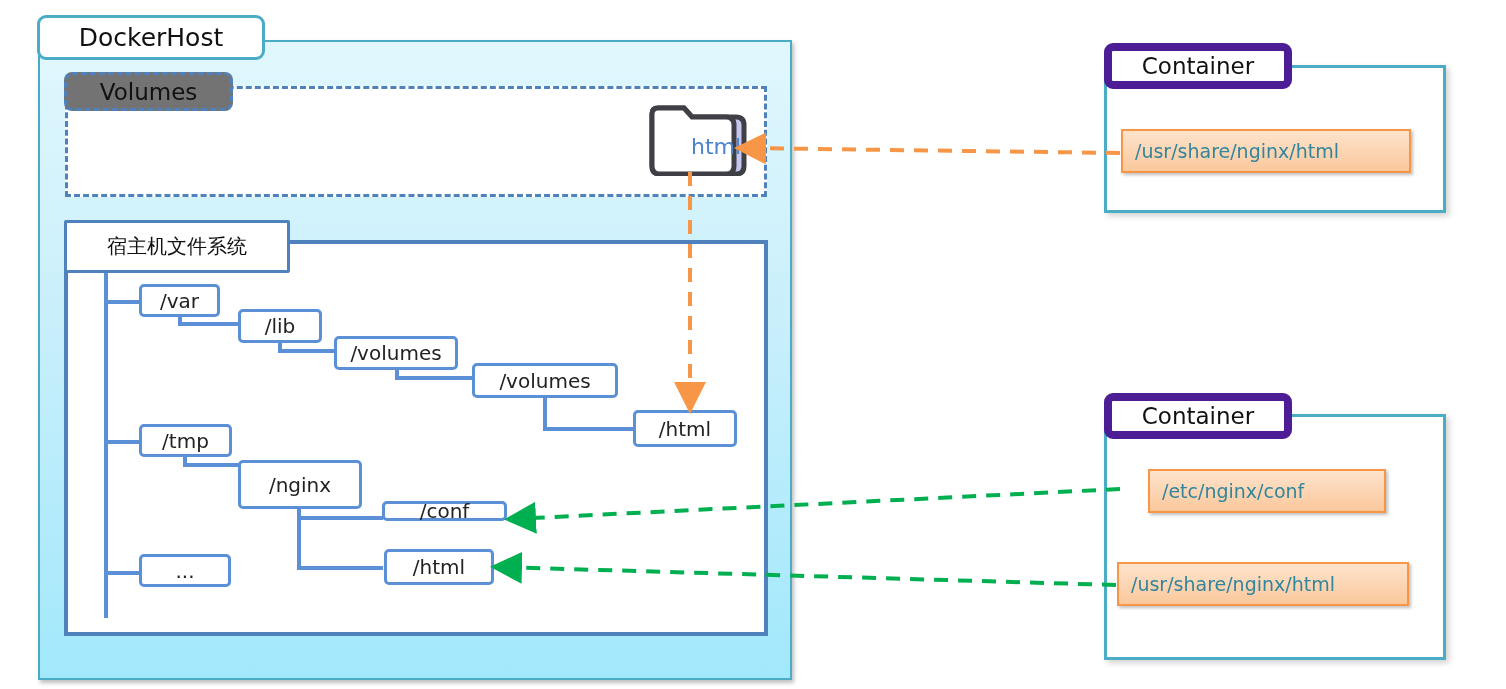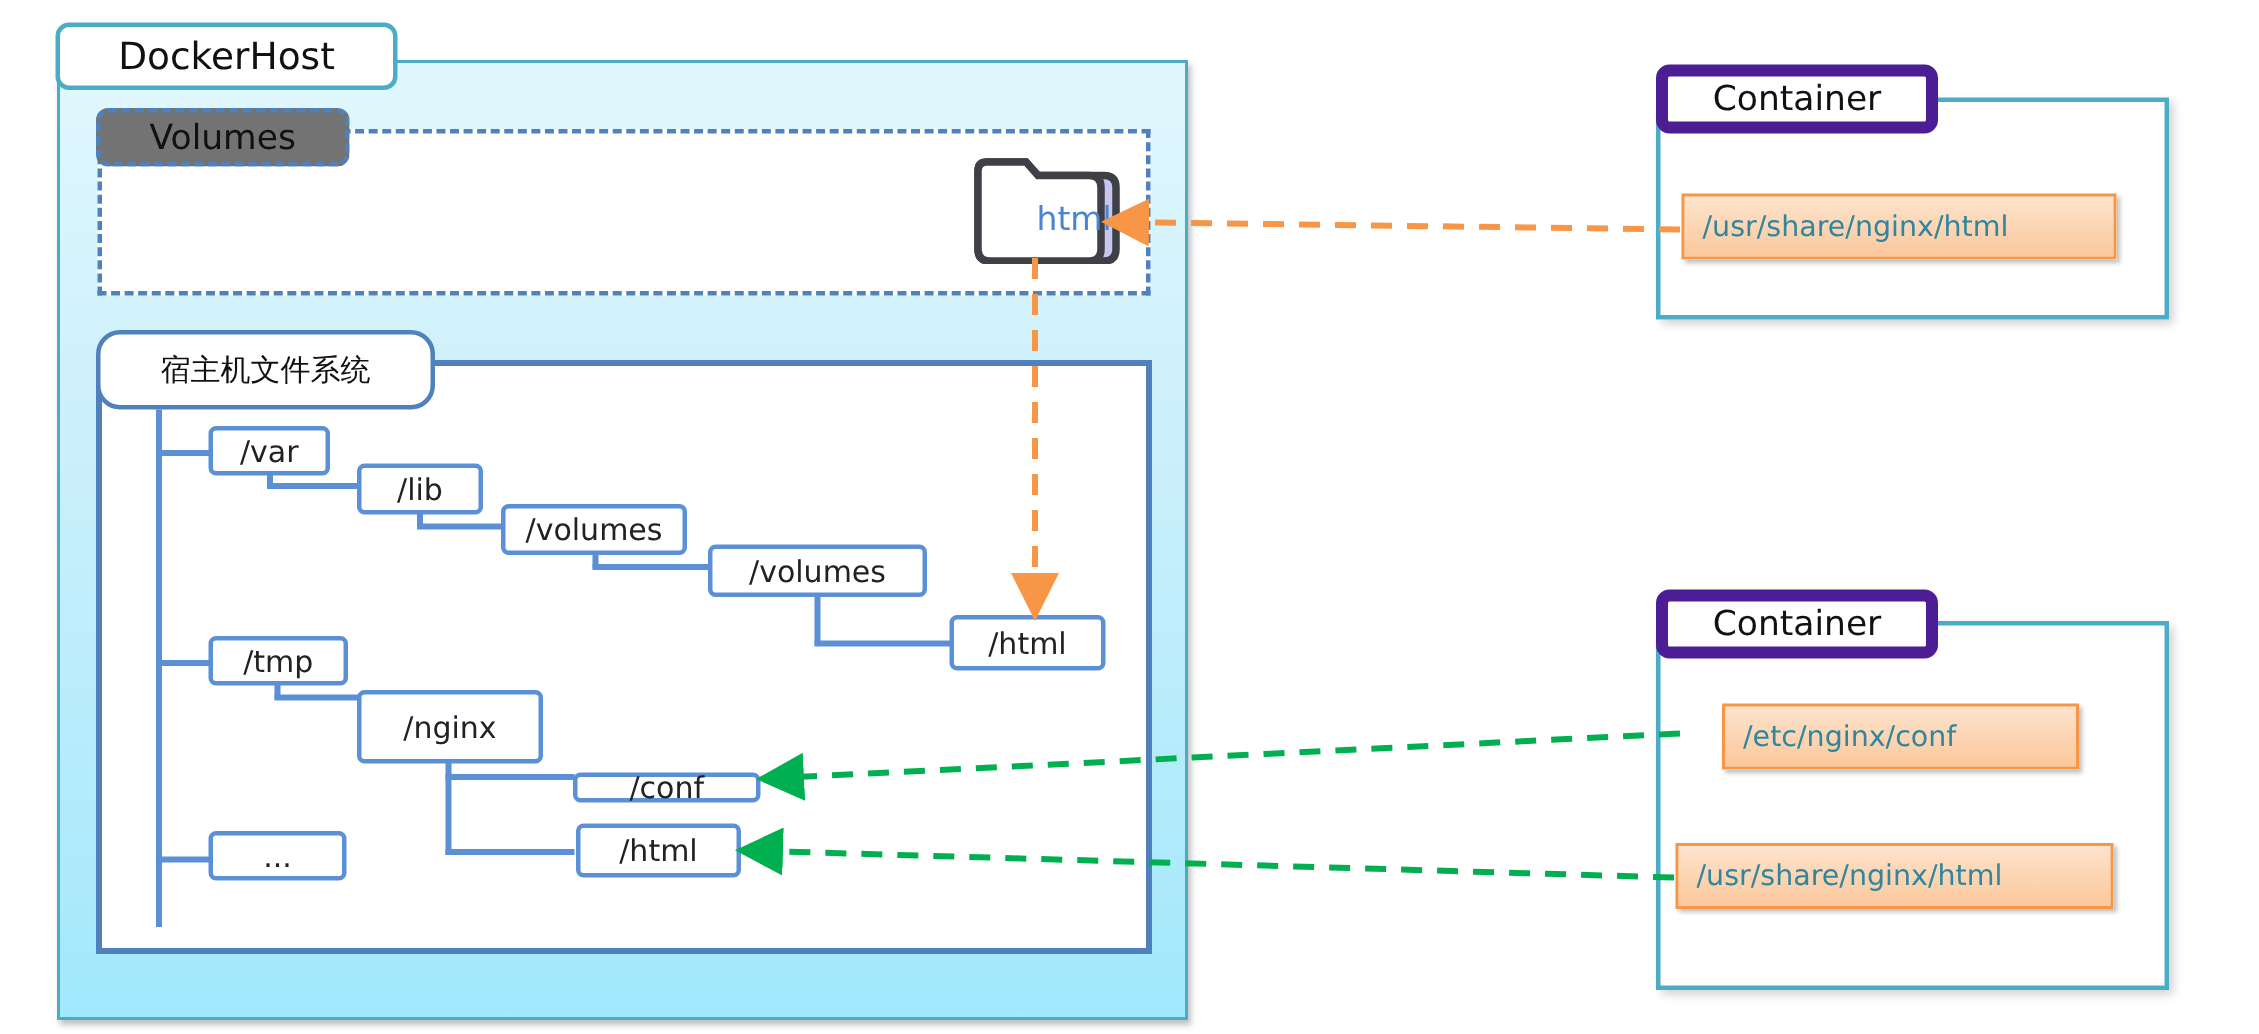--- a/index.html
+++ b/index.html
@@ -19,21 +19,21 @@
   #volumes { left: 65px; top: 86px; width: 702px; height: 111px; background: #fff;
     border: 3px dashed #4f81bd; }
   #volumes-tab { left: 64px; top: 72px; width: 169px; height: 39px; background: #737373;
     border: 3px dashed #4f81bd; border-radius: 8px; font-size: 23px; color:#111;
     display:flex; align-items:center; justify-content:center; }
 
   
   #hostfs { left: 64px; top: 240px; width: 704px; height: 396px; background: #fff;
     border: 4px solid #4f81bd; }
   #hostfs-tab { left: 64px; top: 220px; width: 226px; height: 53px; background:#fff;
-    border: 3px solid #4f81bd; border-radius: 16px; font-size: 20px; color:#111;
+    border: 3px solid #4f81bd; border-radius: 2px; font-size: 20px; color:#111;
     display:flex; align-items:center; justify-content:center; }
 
   .node { background:#fff; border: 3px solid #5b8fd6; border-radius: 5px;
     font-size: 20px; color:#222; display:flex; align-items:center; justify-content:center; }
   .line { background: #5b8fd6; }
 
   
   .container-box { background:#fff; border: 3px solid #4bacc6;
     box-shadow: 3px 3px 6px rgba(0,0,0,0.18); }
   .ctab { background:#fff; border:8px solid #4c1d95; border-radius: 9px; font-size:23px; color:#111;
@@ -85,21 +85,21 @@
 <div class="abs line" style="left:297px; top:516px; width:86px; height:4px;"></div>
 <div class="abs line" style="left:297px; top:566px; width:86px; height:4px;"></div>
 
 <div class="abs node" style="left:139px; top:284px; width:81px; height:33px;">/var</div>
 <div class="abs node" style="left:238px; top:309px; width:84px; height:34px;">/lib</div>
 <div class="abs node" style="left:334px; top:336px; width:124px; height:34px;">/volumes</div>
 <div class="abs node" style="left:472px; top:363px; width:146px; height:35px;">/volumes</div>
 <div class="abs node" style="left:633px; top:410px; width:104px; height:37px;">/html</div>
 <div class="abs node" style="left:139px; top:424px; width:93px; height:33px;">/tmp</div>
 <div class="abs node" style="left:238px; top:460px; width:124px; height:49px;text-align:right;">/nginx</div>
-<div class="abs node" style="left:382px; top:501px; width:125px; height:20px;margin-top:14px;">/conf</div>
+<div class="abs node" style="left:382px; top:501px; width:125px; height:20px;">/conf</div>
 <div class="abs node" style="left:384px; top:549px; width:110px; height:36px;">/html</div>
 <div class="abs node" style="left:139px; top:554px; width:92px; height:33px;">...</div>
 
 <div class="abs container-box" style="left:1104px; top:65px; width:342px; height:148px;"></div>
 <div class="abs ctab" style="left:1104px; top:43px; width:188px; height:46px;">Container</div>
 <div class="abs path" style="left:1121px; top:129px; width:290px; height:44px;">/usr/share/nginx/html</div>
 
 <div class="abs container-box" style="left:1104px; top:414px; width:342px; height:246px;"></div>
 <div class="abs ctab" style="left:1104px; top:393px; width:188px; height:46px;">Container</div>
 <div class="abs path" style="left:1120px; top:469px; width:238px; height:44px;margin-left:28px;">/etc/nginx/conf</div>

